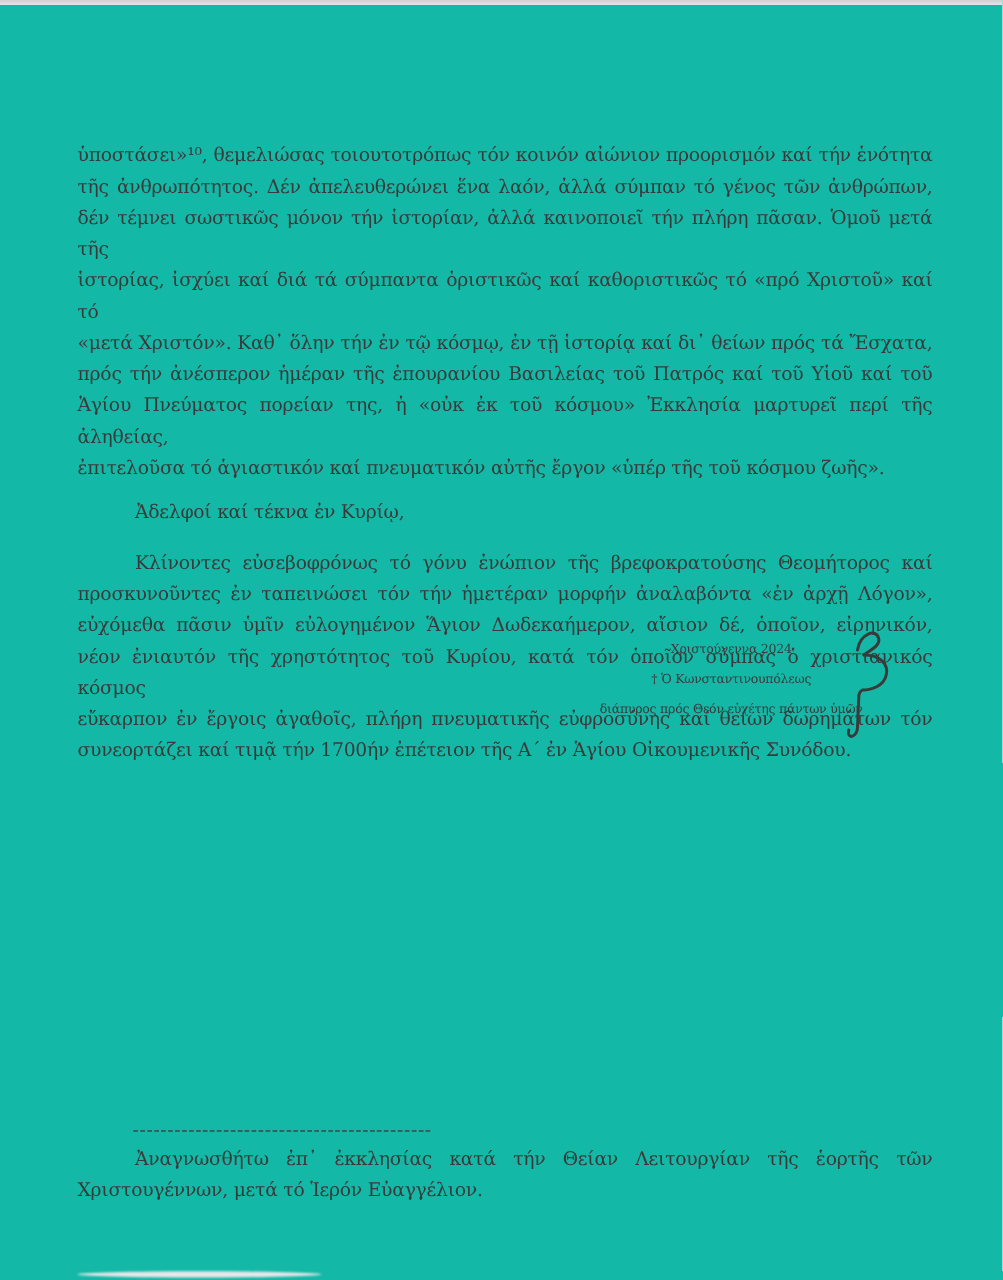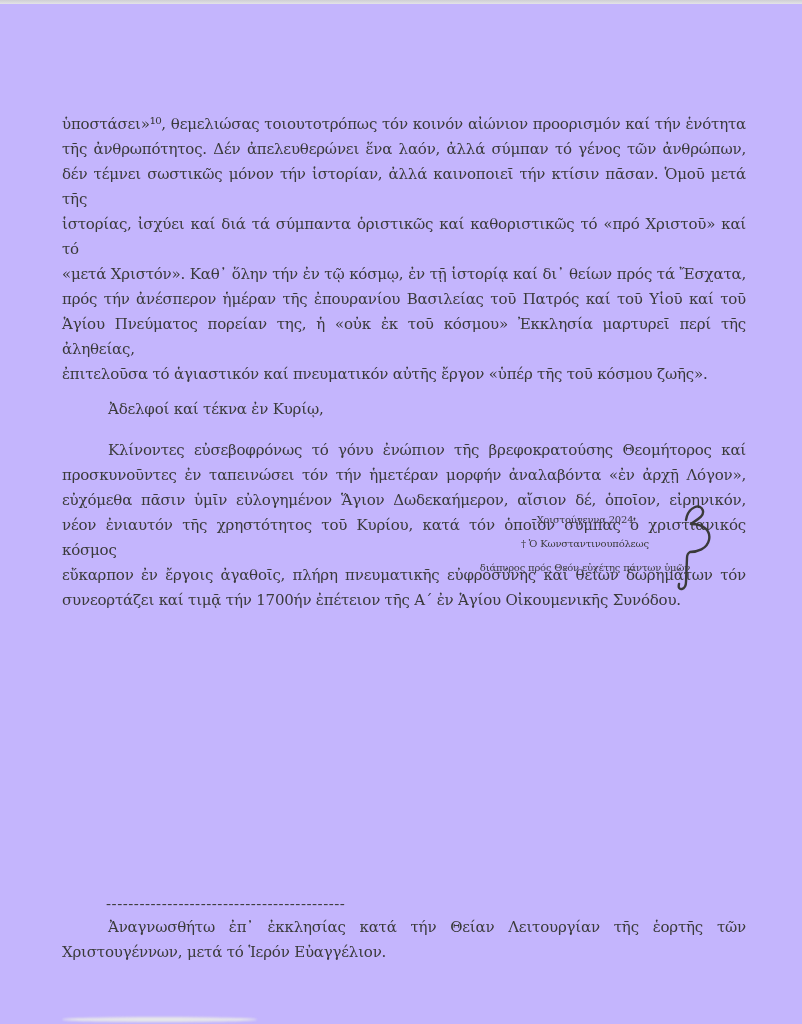--- a/index.html
+++ b/index.html
@@ -3,21 +3,21 @@
 <meta charset="utf-8">
 <title>Document</title>
 <style>
   * { margin: 0; padding: 0; box-sizing: border-box; }
   html, body { background: #ffffff; }
   .page {
     position: relative;
     width: 802px;
     height: 1024px;
     margin: 0 auto;
-    background: #c4b5fd;
+    background: #14b8a6;
     overflow: hidden;
     font-family: "DejaVu Serif", "Liberation Serif", serif;
     color: #3a3a3a;
   }
   .top-edge {
     position: absolute;
     top: 0; left: 0; right: 0;
     height: 4px;
     background: linear-gradient(#cfcfd4, #e3e3e8);
   }
@@ -94,21 +94,21 @@
 <body>
 
 <div class="page">
 
   <div class="top-edge"></div>
 
   <div class="text-column">
     <div>
         <div class="tline">ὑποστάσει»¹⁰, θεμελιώσας τοιουτοτρόπως τόν κοινόν αἰώνιον προορισμόν καί τήν ἑνότητα</div>
         <div class="tline">τῆς ἀνθρωπότητος. Δέν ἀπελευθερώνει ἕνα λαόν, ἀλλά σύμπαν τό γένος τῶν ἀνθρώπων,</div>
-        <div class="tline">δέν τέμνει σωστικῶς μόνον τήν ἱστορίαν, ἀλλά καινοποιεῖ τήν κτίσιν πᾶσαν. Ὁμοῦ μετά τῆς</div>
+        <div class="tline">δέν τέμνει σωστικῶς μόνον τήν ἱστορίαν, ἀλλά καινοποιεῖ τήν πλήρη πᾶσαν. Ὁμοῦ μετά τῆς</div>
         <div class="tline">ἱστορίας, ἰσχύει καί διά τά σύμπαντα ὁριστικῶς καί καθοριστικῶς τό «πρό Χριστοῦ» καί τό</div>
         <div class="tline">«μετά Χριστόν». Καθ᾽ ὅλην τήν ἐν τῷ κόσμῳ, ἐν τῇ ἱστορίᾳ καί δι᾽ θείων πρός τά Ἔσχατα,</div>
         <div class="tline">πρός τήν ἀνέσπερον ἡμέραν τῆς ἐπουρανίου Βασιλείας τοῦ Πατρός καί τοῦ Υἱοῦ καί τοῦ</div>
         <div class="tline">Ἁγίου Πνεύματος πορείαν της, ἡ «οὐκ ἐκ τοῦ κόσμου» Ἐκκλησία μαρτυρεῖ περί τῆς ἀληθείας,</div>
         <div class="tline last">ἐπιτελοῦσα τό ἁγιαστικόν καί πνευματικόν αὐτῆς ἔργον «ὑπέρ τῆς τοῦ κόσμου ζωῆς».</div>
       </div>
 
     <div class="salutation">Ἀδελφοί καί τέκνα ἐν Κυρίῳ,</div>
 
     <div class="para-2">

